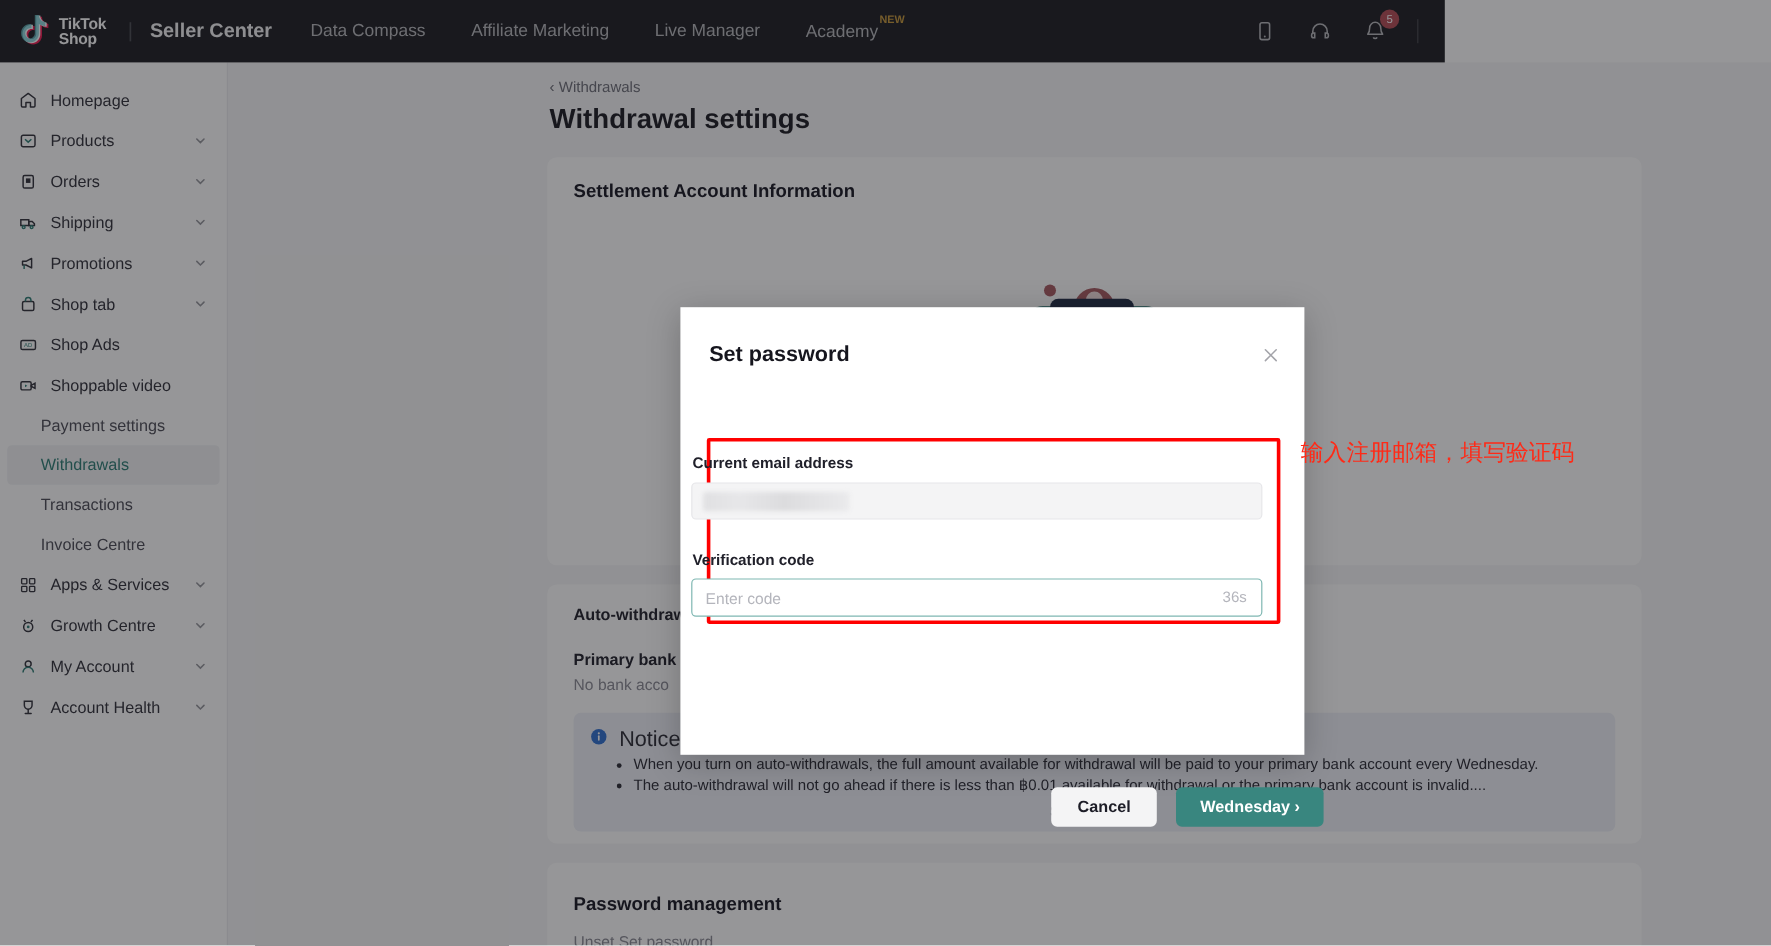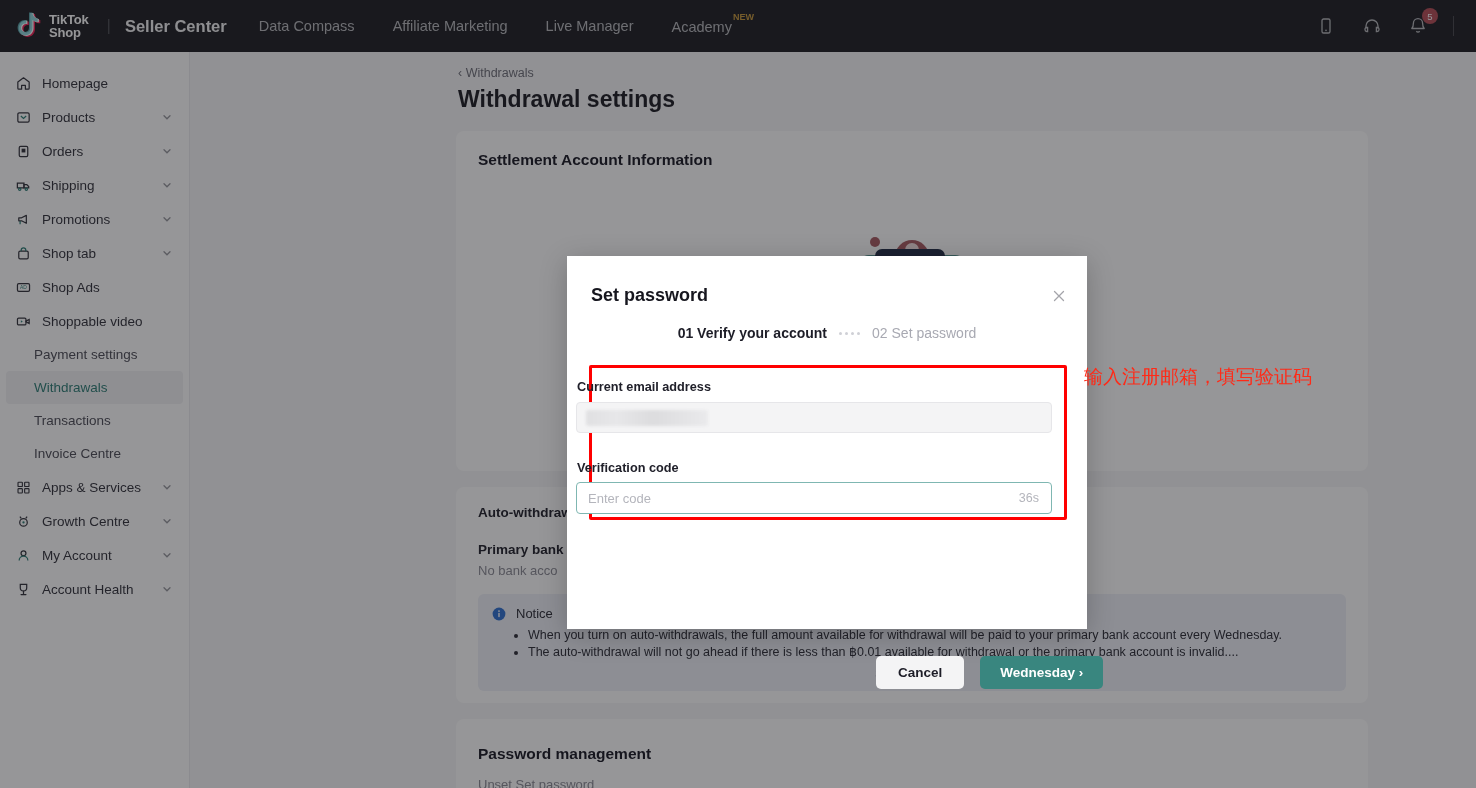--- a/index.html
+++ b/index.html
@@ -6,21 +6,21 @@
   html, body {
     width: 1476px; height: 788px;
     font-family: "Liberation Sans", sans-serif;
     overflow: hidden;
     background: #ffffff;
   }
   #root { position: relative; width: 1476px; height: 788px; }
 
   
   .topnav {
-    position: absolute; top: 0; left: 0; width: 1476px; height: 52px;
+    position: absolute; top: 0; left: 0; width: 1204px; height: 52px;
     background: #1c1d22; display: flex; align-items: center;
     padding: 0 16px; z-index: 5;
   }
   .logo-wrap { display: flex; align-items: center; gap: 5px; margin-right: 12px; }
   .logo-note { width: 28px; height: 30px; position: relative; }
   .logo-text { display: flex; flex-direction: column; line-height: 1.02; }
   .logo-text .l1 { color:#fff; font-size: 13px; font-weight: bold; letter-spacing: -0.2px;}
   .logo-text .l2 { color:#fff; font-size: 13px; font-weight: bold; letter-spacing: -0.2px;}
   .nav-sep { color: #4a4b51; margin: 0 14px 0 6px; font-size: 17px; }
   .nav-brand { color: #f1f1f2; font-size: 16.5px; font-weight: bold; margin-right: 32px; white-space: nowrap;}
@@ -75,21 +75,21 @@
   .illus { position: absolute; left: 50%; top: 86px; transform: translateX(-50%); }
   .card2 { margin-top: 16px; height: 216px; padding-bottom: 10px;}
   .sub-label { font-size: 13.5px; font-weight: bold; color: #20202a; padding: 18px 0 0 22px;}
   .sub-muted { font-size: 13px; color: #8a8a94; padding: 6px 0 0 22px;}
   .notice {
     background: #eef1f8; border-radius: 6px; margin: 16px 22px 0 22px;
     padding: 12px 14px 10px 14px; position: relative;
   }
   .notice-head { display:flex; align-items:flex-start; gap: 10px; }
   .notice-ico { flex: 0 0 14px; margin-top: 1px;}
-  .notice-title { font-size: 13px; color: #2a2a34; }
+  .notice-title { font-size: 18px; color: #2a2a34; }
   .notice ul { margin: 2px 0 0 36px; }
   .notice li { font-size: 12.5px; color: #2a2a34; line-height: 1.3; margin-bottom: 1px; }
   .show-more { text-align: center; font-size: 12px; color: #5c5d67; margin-top: 6px; cursor: pointer;}
   .card3 { margin-top: 16px; height: 120px; }
 
   
   .overlay {
     position: absolute; inset: 0; background: rgba(22,22,26,0.45); z-index: 10;
   }
   .modal {
@@ -441,30 +441,20 @@
   <div class="overlay"></div>
 
   <div class="modal">
     <div class="modal-title">Set password</div>
     <div class="modal-close">
       <svg width="16" height="16" viewBox="0 0 16 16" stroke="#5a5b65" stroke-width="1.3" stroke-linecap="round">
           <path d="M3.5 3.5 12.5 12.5M12.5 3.5 3.5 12.5"></path>
         </svg>
     </div>
 
-    <div class="stepper">
-      <span class="step-done">01 Verify your account</span>
-      <span class="step-dots">
-          <i></i>
-          <i></i>
-          <i></i>
-          <i></i>
-        </span>
-      <span class="step-next">02 Set password</span>
-    </div>
 
     <div class="redbox"></div>
   </div>
 
   <div class="f1">
     <span class="field-label">Current email address</span>
   </div>
   <div class="email-input">
     <div class="email-redact"></div>
   </div>

